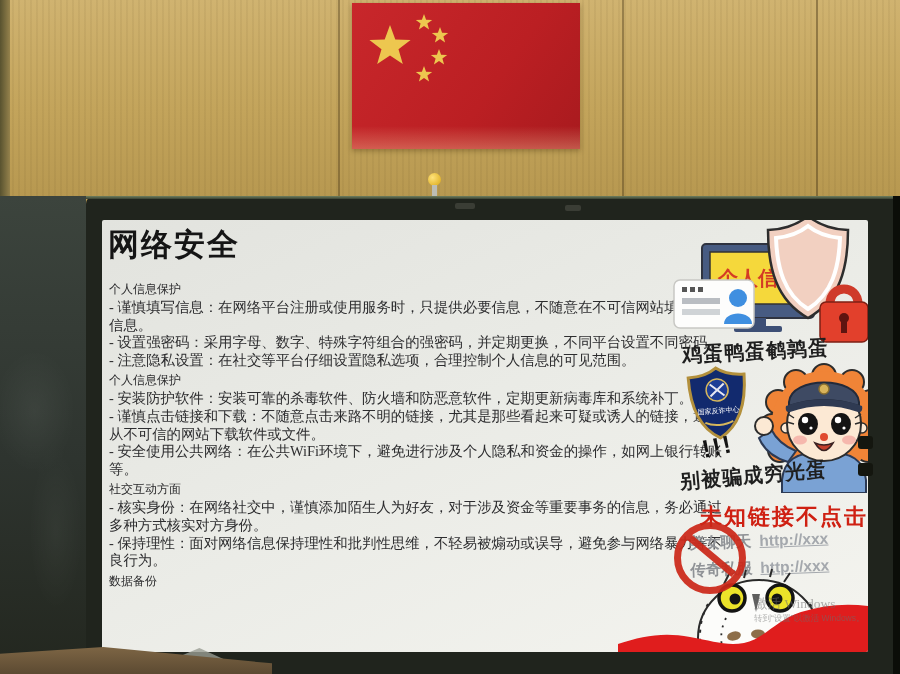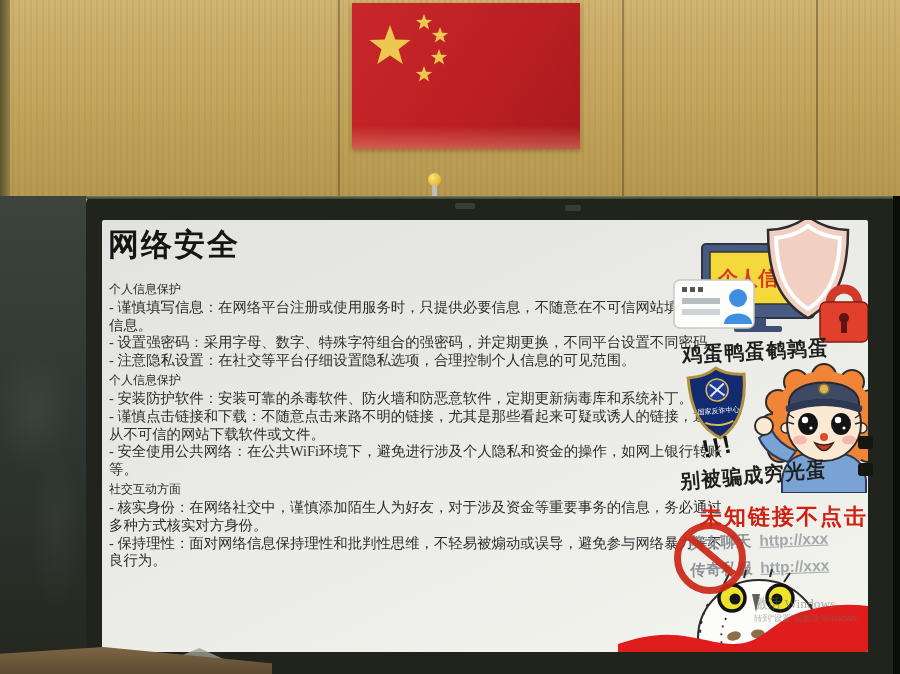--- a/index.html
+++ b/index.html
@@ -108,20 +108,21 @@
         <p class="bullet">- 谨慎填写信息：在网络平台注册或使用服务时，只提供必要信息，不随意在不可信网站填写敏感信息。</p>
         <p class="bullet">- 设置强密码：采用字母、数字、特殊字符组合的强密码，并定期更换，不同平台设置不同密码。</p>
         <p class="bullet">- 注意隐私设置：在社交等平台仔细设置隐私选项，合理控制个人信息的可见范围。</p>
         <div class="sec-head">个人信息保护</div>
         <p class="bullet">- 安装防护软件：安装可靠的杀毒软件、防火墙和防恶意软件，定期更新病毒库和系统补丁。</p>
         <p class="bullet">- 谨慎点击链接和下载：不随意点击来路不明的链接，尤其是那些看起来可疑或诱人的链接，避免从不可信的网站下载软件或文件。</p>
         <p class="bullet">- 安全使用公共网络：在公共WiFi环境下，避免进行涉及个人隐私和资金的操作，如网上银行转账等。</p>
         <div class="sec-head">社交互动方面</div>
         <p class="bullet">- 核实身份：在网络社交中，谨慎添加陌生人为好友，对于涉及资金等重要事务的信息，务必通过多种方式核实对方身份。</p>
         <p class="bullet">- 保持理性：面对网络信息保持理性和批判性思维，不轻易被煽动或误导，避免参与网络暴力等不良行为。</p>
+        <div class="sec-head">数据备份</div>
       </div>
 
     <svg class="gfx" style="left:570px;top:-6px" width="196" height="130" viewBox="0 0 196 130">
       <g>
         <rect x="30" y="30" width="112" height="74" rx="4" fill="#475b82" stroke="#2f3340" stroke-width="2"></rect>
         <rect x="38" y="38" width="96" height="52" fill="#f5d83b" stroke="#333333" stroke-width="1.5"></rect>
         <text x="86" y="71" text-anchor="middle" font-size="20" font-weight="bold" fill="#d43b25">个人信息</text>
         <rect x="78" y="104" width="16" height="8" fill="#3d4f75"></rect>
         <rect x="62" y="112" width="48" height="6" rx="2" fill="#3d4f75"></rect>
       </g>

